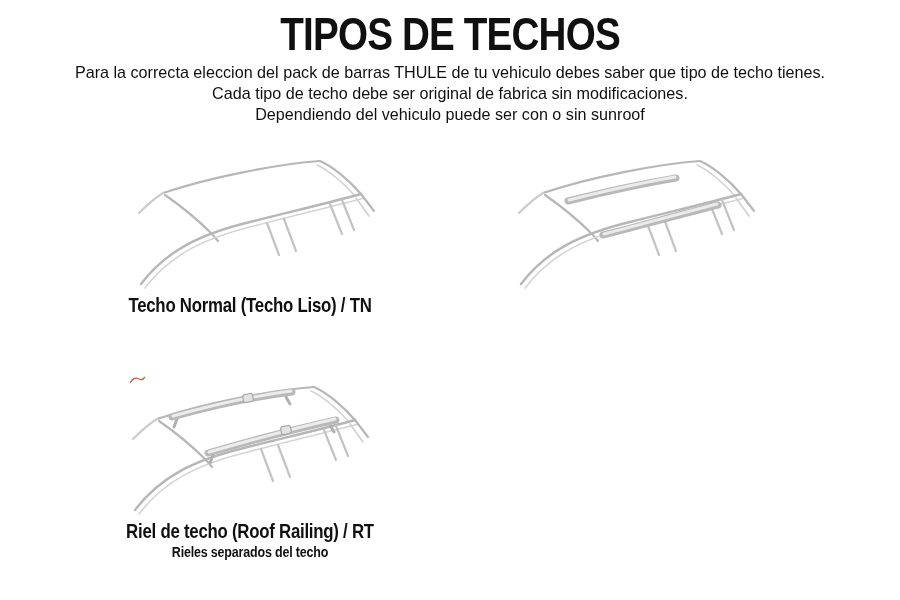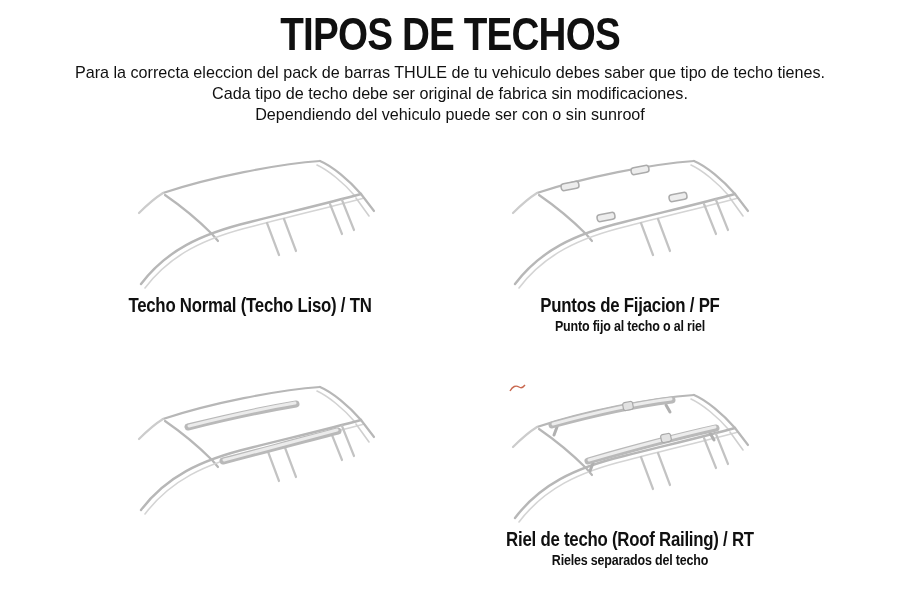--- a/index.html
+++ b/index.html
@@ -33,21 +33,21 @@
     transform:scaleX(.95);
     transform-origin:center;
     white-space:nowrap;
     text-align:center;
   }
   .grid{
     display:grid;
     grid-template-columns:380px 380px;
     width:760px;
     margin:16px 0 0 60px;
-    row-gap:32px;
+    row-gap:24px;
   }
   .card{ text-align:center; }
   .card svg.illus{ display:block; margin:0 auto 2px auto; position:relative; }
   .card.col-left  svg.illus{ left:26px; }
   .card.col-right svg.illus{ left:20px; }
   .roof-label{
     display:block;
     font-size:20.5px;
     font-weight:700;
     letter-spacing:-.3px;
@@ -116,35 +116,20 @@
     <figure class="card col-left" style="margin:0">
       <svg class="illus" width="300" height="150" viewBox="0 0 300 150">
         <use href="#roof-base"></use>
       </svg>
       <figcaption>
         <span class="roof-label">Techo Normal (Techo Liso) / TN</span>
         <span class="roof-sublabel"></span>
       </figcaption>
     </figure>
 
-    <figure class="card col-right" style="margin:0">
-      <svg class="illus" width="300" height="150" viewBox="0 0 300 150">
-        <use href="#roof-base"></use>
-        <g fill="#ededed" stroke="#ababab" stroke-width="1.5">
-          <rect x="-9" y="-3.5" width="18" height="7" rx="3" transform="translate(70,45) rotate(-11)"></rect>
-          <rect x="-9" y="-3.5" width="18" height="7" rx="3" transform="translate(140,29) rotate(-11)"></rect>
-          <rect x="-9" y="-3.5" width="18" height="7" rx="3" transform="translate(106,76) rotate(-11)"></rect>
-          <rect x="-9" y="-3.5" width="18" height="7" rx="3" transform="translate(178,56) rotate(-11)"></rect>
-        </g>
-      </svg>
-      <figcaption>
-        <span class="roof-label">Puntos de Fijacion / PF</span>
-        <span class="roof-sublabel">Punto fijo al techo o al riel</span>
-      </figcaption>
-    </figure>
 
     <figure class="card col-left" style="margin:0">
       <svg class="illus" width="300" height="150" viewBox="0 0 300 150">
         <use href="#roof-base"></use>
         <g fill="none" stroke-linecap="round">
           <path d="M 62,60 C 98,51 134,43 170,37" stroke="#b9b9b9" stroke-width="7"></path>
           <path d="M 63,59 C 99,50 134,42 169,36" stroke="#ebebeb" stroke-width="3"></path>
           <path d="M 97,94 C 136,84 176,73 212,64" stroke="#b9b9b9" stroke-width="7"></path>
           <path d="M 98,93 C 137,83 176,72 211,63" stroke="#ebebeb" stroke-width="3"></path>
         </g>

